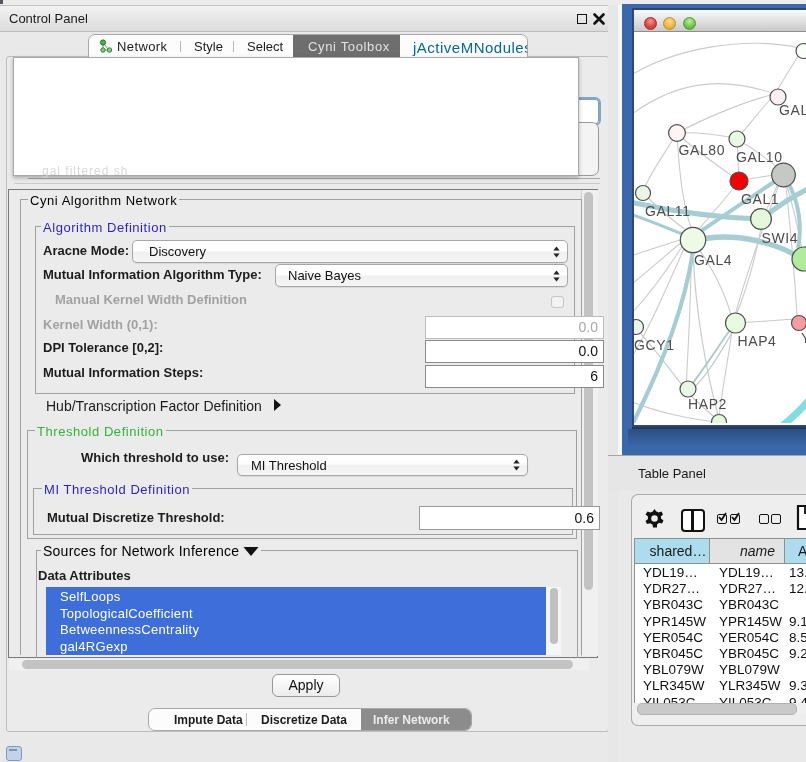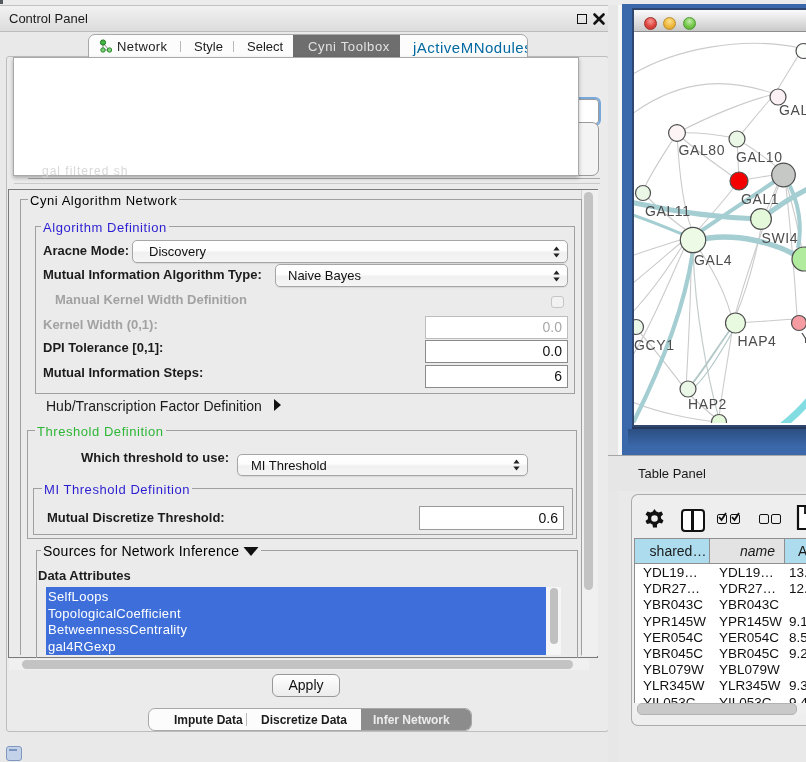--- a/index.html
+++ b/index.html
@@ -8,21 +8,21 @@
   .ab{position:absolute;}
   .lbl{position:absolute;font-size:13px;font-weight:bold;color:#1c1c1c;white-space:nowrap;}
   .dis{color:#a2a2a2;}
   .tb{position:absolute;border:1px solid #a0a0a0;}
   .tb .cap{position:absolute;top:-7px;background:#ebebeb;padding:0 2px;font-size:13px;letter-spacing:0.55px;white-space:nowrap;line-height:15px;}
   .combo{position:absolute;border:1px solid #a6a6a6;border-radius:5px;
          background:linear-gradient(#ffffff 0%,#fdfdfd 45%,#f0f0f0 55%,#f5f5f5 100%);
          box-shadow:0 1px 1px rgba(0,0,0,0.08);}
   .combo .ct{position:absolute;left:16px;top:3px;font-size:13px;color:#111;white-space:nowrap;}
   .combo .ar{position:absolute;right:7px;top:50%;width:7px;height:12px;margin-top:-6px;}
-  .fld{position:absolute;background:#fff;border:1px solid #8a8a8a;}
+  .fld{position:absolute;background:#fff;border:1px solid #8a8a8a;padding-left:36px;}
   .fld span{position:absolute;right:5px;top:2px;font-size:14px;color:#111;}
   .sep{position:absolute;width:1px;top:6px;bottom:6px;background:#b9b9b9;}
 </style>
 </head>
 <body>
 
 <div class="ab" style="left:0;top:0;width:806px;height:5px;background:#ececec;border-bottom:1px solid #c2c2c2;"></div>
 <div class="ab" style="left:0;top:0;width:3px;height:4px;background:#55585e;"></div>
 
 <div class="ab" style="left:0;top:6px;width:620px;height:25px;background:linear-gradient(#f2f2f2,#dcdcdc);border-bottom:1px solid #bcbcbc;">
@@ -87,21 +87,21 @@
       <path d="M4.5 0 L8.5 5 H0.5 Z" fill="#222"></path>
       <path d="M4.5 14 L8.5 9 H0.5 Z" fill="#222"></path>
     </svg>
 </div>
 <span class="lbl dis" style="left:43px;top:292px;margin-left:12px;">Manual Kernel Width Definition</span>
 <div class="ab" style="left:551px;top:296px;width:11px;height:10px;border:1px solid #c6c6c6;border-radius:3px;background:#f2f2f2;"></div>
 <span class="lbl dis" style="left:43px;top:316.5px;">Kernel Width (0,1):</span>
 <div class="fld" style="left:425px;top:316px;width:141px;height:21px;border-color:#bdbdbd;">
     <span style="color:#a8a8a8;">0.0</span>
   </div>
-<span class="lbl" style="left:43px;top:340px;">DPI Tolerance [0,1]:</span>
+<span class="lbl" style="left:43px;top:340px;">DPI Tolerance [0,2]:</span>
 <div class="fld" style="left:425px;top:340px;width:141px;height:21px;">
     <span>0.0</span>
   </div>
 <span class="lbl" style="left:43px;top:365px;">Mutual Information Steps:</span>
 <div class="fld" style="left:425px;top:365px;width:141px;height:21px;">
     <span>6</span>
   </div>
 
 <span class="ab" style="left:46px;top:398px;font-size:14px;color:#1c1c1c;">Hub/Transcription Factor Definition</span>
 <svg class="ab" style="left:273px;top:399px;" width="9" height="12" viewBox="0 0 9 12">
@@ -128,21 +128,21 @@
     <span style="top:3px;">0.6</span>
   </div>
 
 <div class="tb" style="left:36px;top:550px;width:540px;height:107px;border-bottom:none;">
   <span class="cap" style="left:4px;font-size:14px;letter-spacing:0.25px;">Sources for Network Inference <svg width="16" height="11" viewBox="0 0 16 11" style="vertical-align:-1px;">
         <path d="M0.5 1 L15.5 1 L8 10 Z" fill="#111"></path>
       </svg></span>
 </div>
 <span class="lbl" style="left:38px;top:568px;">Data Attributes</span>
 <div class="ab" style="left:46px;top:587px;width:500px;height:68px;background:#3d6ed9;overflow:hidden;">
-  <div style="color:#fff;font-size:13px;letter-spacing:0.3px;padding:2px 0 0 2px;line-height:16.5px;">SelfLoops<br>TopologicalCoefficient<br>BetweennessCentrality<br>gal4RGexp</div>
+  <div style="color:#fff;font-size:13px;letter-spacing:0.3px;padding:2px 0 0 14px;line-height:16.5px;">SelfLoops<br>TopologicalCoefficient<br>BetweennessCentrality<br>gal4RGexp</div>
 </div>
 <div class="ab" style="left:546px;top:587px;width:15px;height:68px;background:#f6f6f6;"></div>
 <div class="ab" style="left:549.5px;top:588px;width:8.5px;height:56px;background:#c0c0c0;border-radius:5px;"></div>
 
 <div class="ab" style="left:272px;top:674px;width:66px;height:21px;border:1px solid #989898;border-radius:6px;background:linear-gradient(#ffffff,#ececec);text-align:center;">
   <span style="font-size:14px;color:#111;line-height:21px;">Apply</span>
 </div>
 
 <div class="ab" style="left:148px;top:708px;width:322px;height:21px;background:#fcfcfc;border:1px solid #a8a8a8;border-radius:7px;overflow:hidden;">
   <div class="ab" style="left:212px;top:0;width:110px;height:21px;background:#8c8c8c;"></div>

